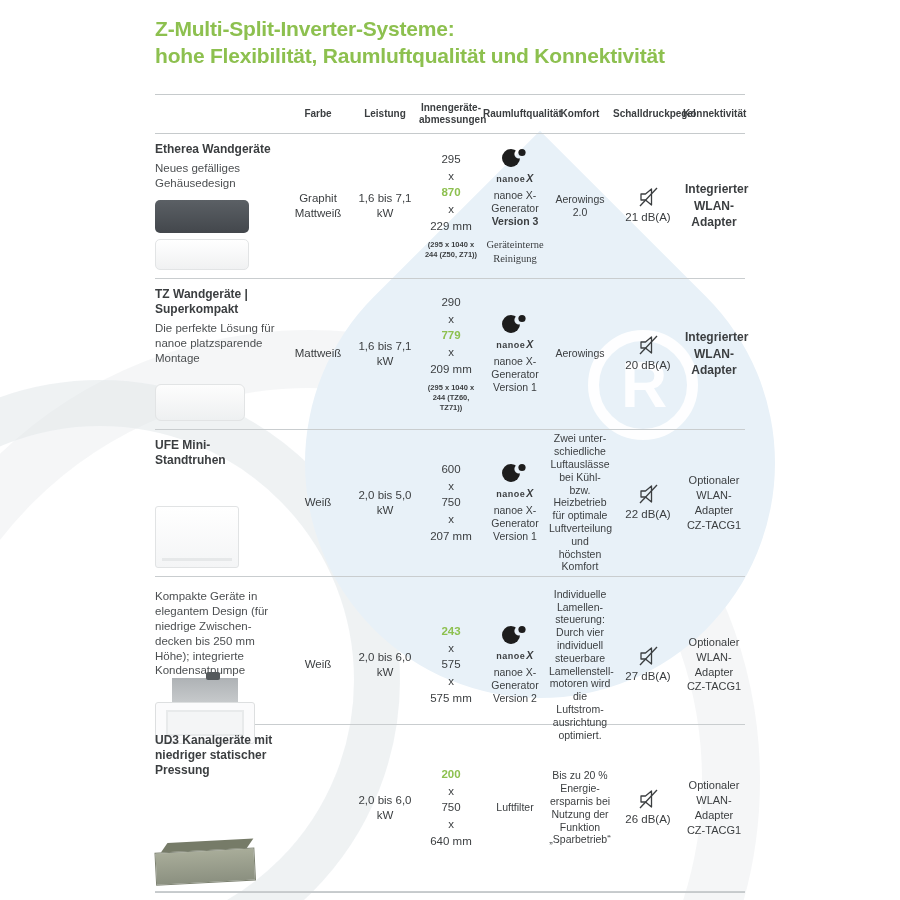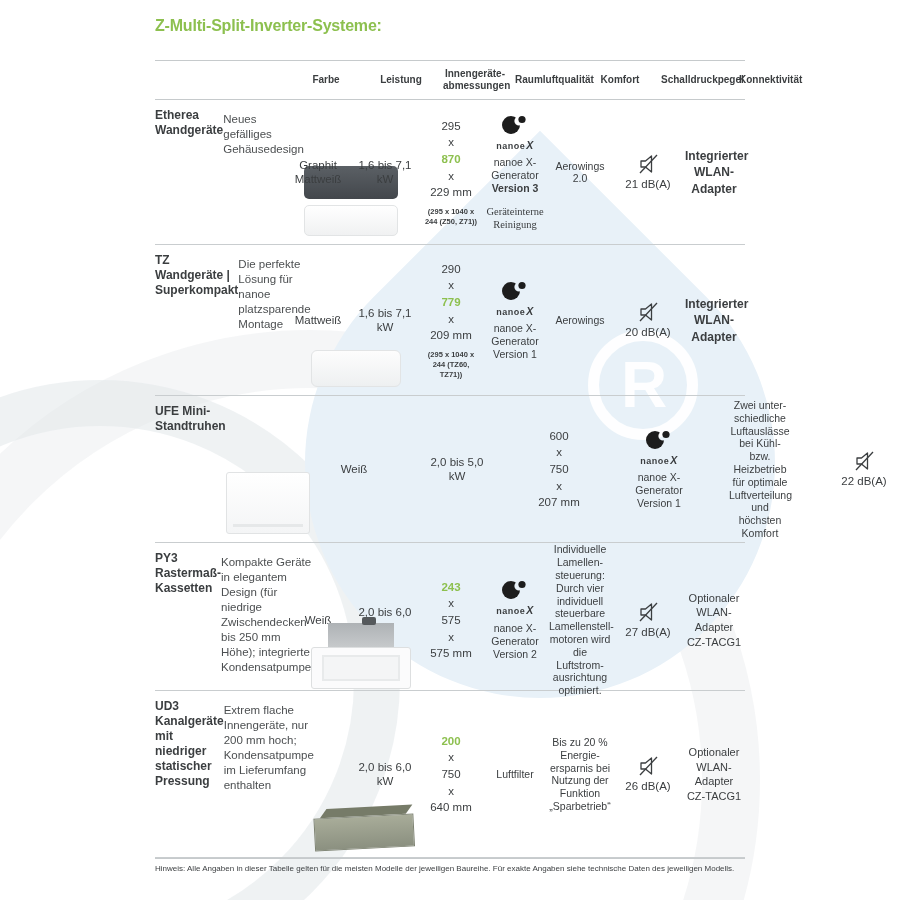--- a/index.html
+++ b/index.html
@@ -30,42 +30,42 @@
   .rmark {
     position:absolute; left:588px; top:330px; width:110px; height:110px;
     border:11px solid rgba(255,255,255,0.92); border-radius:50%;
     display:flex; align-items:center; justify-content:center;
     font-size:64px; font-weight:bold; color:rgba(255,255,255,0.92);
     letter-spacing:-2px;
   }
   
   .content { position:relative; z-index:1; padding:16px 155px 0 155px; }
   .title {
-    color:#8dc04f; font-weight:bold; font-size:16px; line-height:1.28;
+    color:#8dc04f; font-weight:bold; font-size:21px; line-height:1.28;
     letter-spacing:-0.2px;
   }
   
   .tbl { margin-top:24px; }
   .grid8 {
     display:grid;
     grid-template-columns:130px 66px 68px 64px 64px 66px 70px 62px;
     align-items:center;
   }
   .thead {
     border-top:1px solid #c6cacc; border-bottom:1px solid #c6cacc;
-    padding:7px 0; min-height:33px;gap:8px;
+    padding:7px 0; min-height:33px;
   }
   .th { font-size:10px; font-weight:bold; text-align:center; line-height:1.2; }
   .row { border-bottom:1px solid #c9cdcf; }
-  .r0 { height:145px; } .r1 { height:151px; } .r2 { height:147px;gap:36px; }
+  .r0 { height:145px; } .r1 { height:151px; } .r2 { height:147px; }
   .r3 { height:148px; } .r4 { height:167px; }
   .cell { text-align:center; font-size:11.5px; line-height:1.3; padding:0 2px; }
   
   .prod {
-    align-self:stretch; text-align:left; display:flex; flex-direction:row;
+    align-self:stretch; text-align:left; display:flex; flex-direction:column;
     padding:8px 8px 8px 0;
   }
   .pname { font-size:12px; font-weight:bold; line-height:1.25; }
   .pdesc { font-size:11.5px; color:#4c4f51; line-height:1.3; margin-top:4px; }
   .pimg  { margin-top:auto; }
   
   .dims { font-size:11.5px; line-height:1.45; }
   .dims .green { color:#8dc04f; font-weight:bold;text-align:right; }
   .dimnote { font-size:7.5px; font-weight:bold; line-height:1.35; margin-top:6px; }
   
@@ -106,20 +106,21 @@
 <div class="decor">
   <div class="ring2"></div>
   <div class="ring1"></div>
   <div class="drop"></div>
   <div class="rmark">R</div>
 </div>
 
 <div class="content">
   <div class="title">
     <div>Z-Multi-Split-Inverter-Systeme:</div>
+    <div>hohe Flexibilität, Raumluftqualität und Konnektivität</div>
   </div>
 
   <div class="tbl">
 
     <div class="grid8 thead">
       <div class="th"></div>
       <div class="th">Farbe</div>
       <div class="th">Leistung</div>
       <div class="th">Innengeräte­abmessungen</div>
       <div class="th">Raumluftqualität</div>
@@ -249,21 +250,20 @@
           <path d="M5 8 L9.5 8 L15.5 3 L15.5 19 L9.5 14 L5 14 Z" fill="none" stroke="#3b3e40" stroke-width="1.3" stroke-linejoin="round"></path>
           <line x1="4" y1="20" x2="21" y2="2" stroke="#3b3e40" stroke-width="1.3"></line>
         </svg>
         <div>22 dB(A)</div>
       </div>
       <div class="cell conn-r">Optionaler WLAN-Adapter CZ-TACG1</div>
     </div>
 
     <div class="grid8 row r3">
       <div class="prod">
-        <div class="pname">PY3 Rastermaß-Kassetten</div>
         <div class="pdesc">Kompakte Geräte in elegantem Design (für niedrige Zwischen­decken bis 250 mm Höhe); integrierte Kondensatpumpe</div>
         <div class="pimg cassette">
           <div class="cass-top"></div>
           <div class="cass-panel">
               <div class="cass-inner"></div>
             </div>
         </div>
       </div>
       <div class="cell">Weiß</div>
       <div class="cell">2,0 bis 6,0 kW</div>
@@ -294,21 +294,20 @@
           <line x1="4" y1="20" x2="21" y2="2" stroke="#3b3e40" stroke-width="1.3"></line>
         </svg>
         <div>27 dB(A)</div>
       </div>
       <div class="cell conn-r">Optionaler WLAN-Adapter CZ-TACG1</div>
     </div>
 
     <div class="grid8 row r4">
       <div class="prod">
         <div class="pname">UD3 Kanalgeräte mit niedriger statischer Pressung</div>
-        <div class="pdesc">Extrem flache Innengeräte, nur 200 mm hoch; Kondensatpumpe im Lieferumfang enthalten</div>
         <div class="pimg duct">
           <div class="duct-top"></div>
           <div class="duct-body"></div>
         </div>
       </div>
       <div class="cell"></div>
       <div class="cell">2,0 bis 6,0 kW</div>
       <div class="cell dims">
         <div><span class="green">200</span></div>
         <div>x</div>

